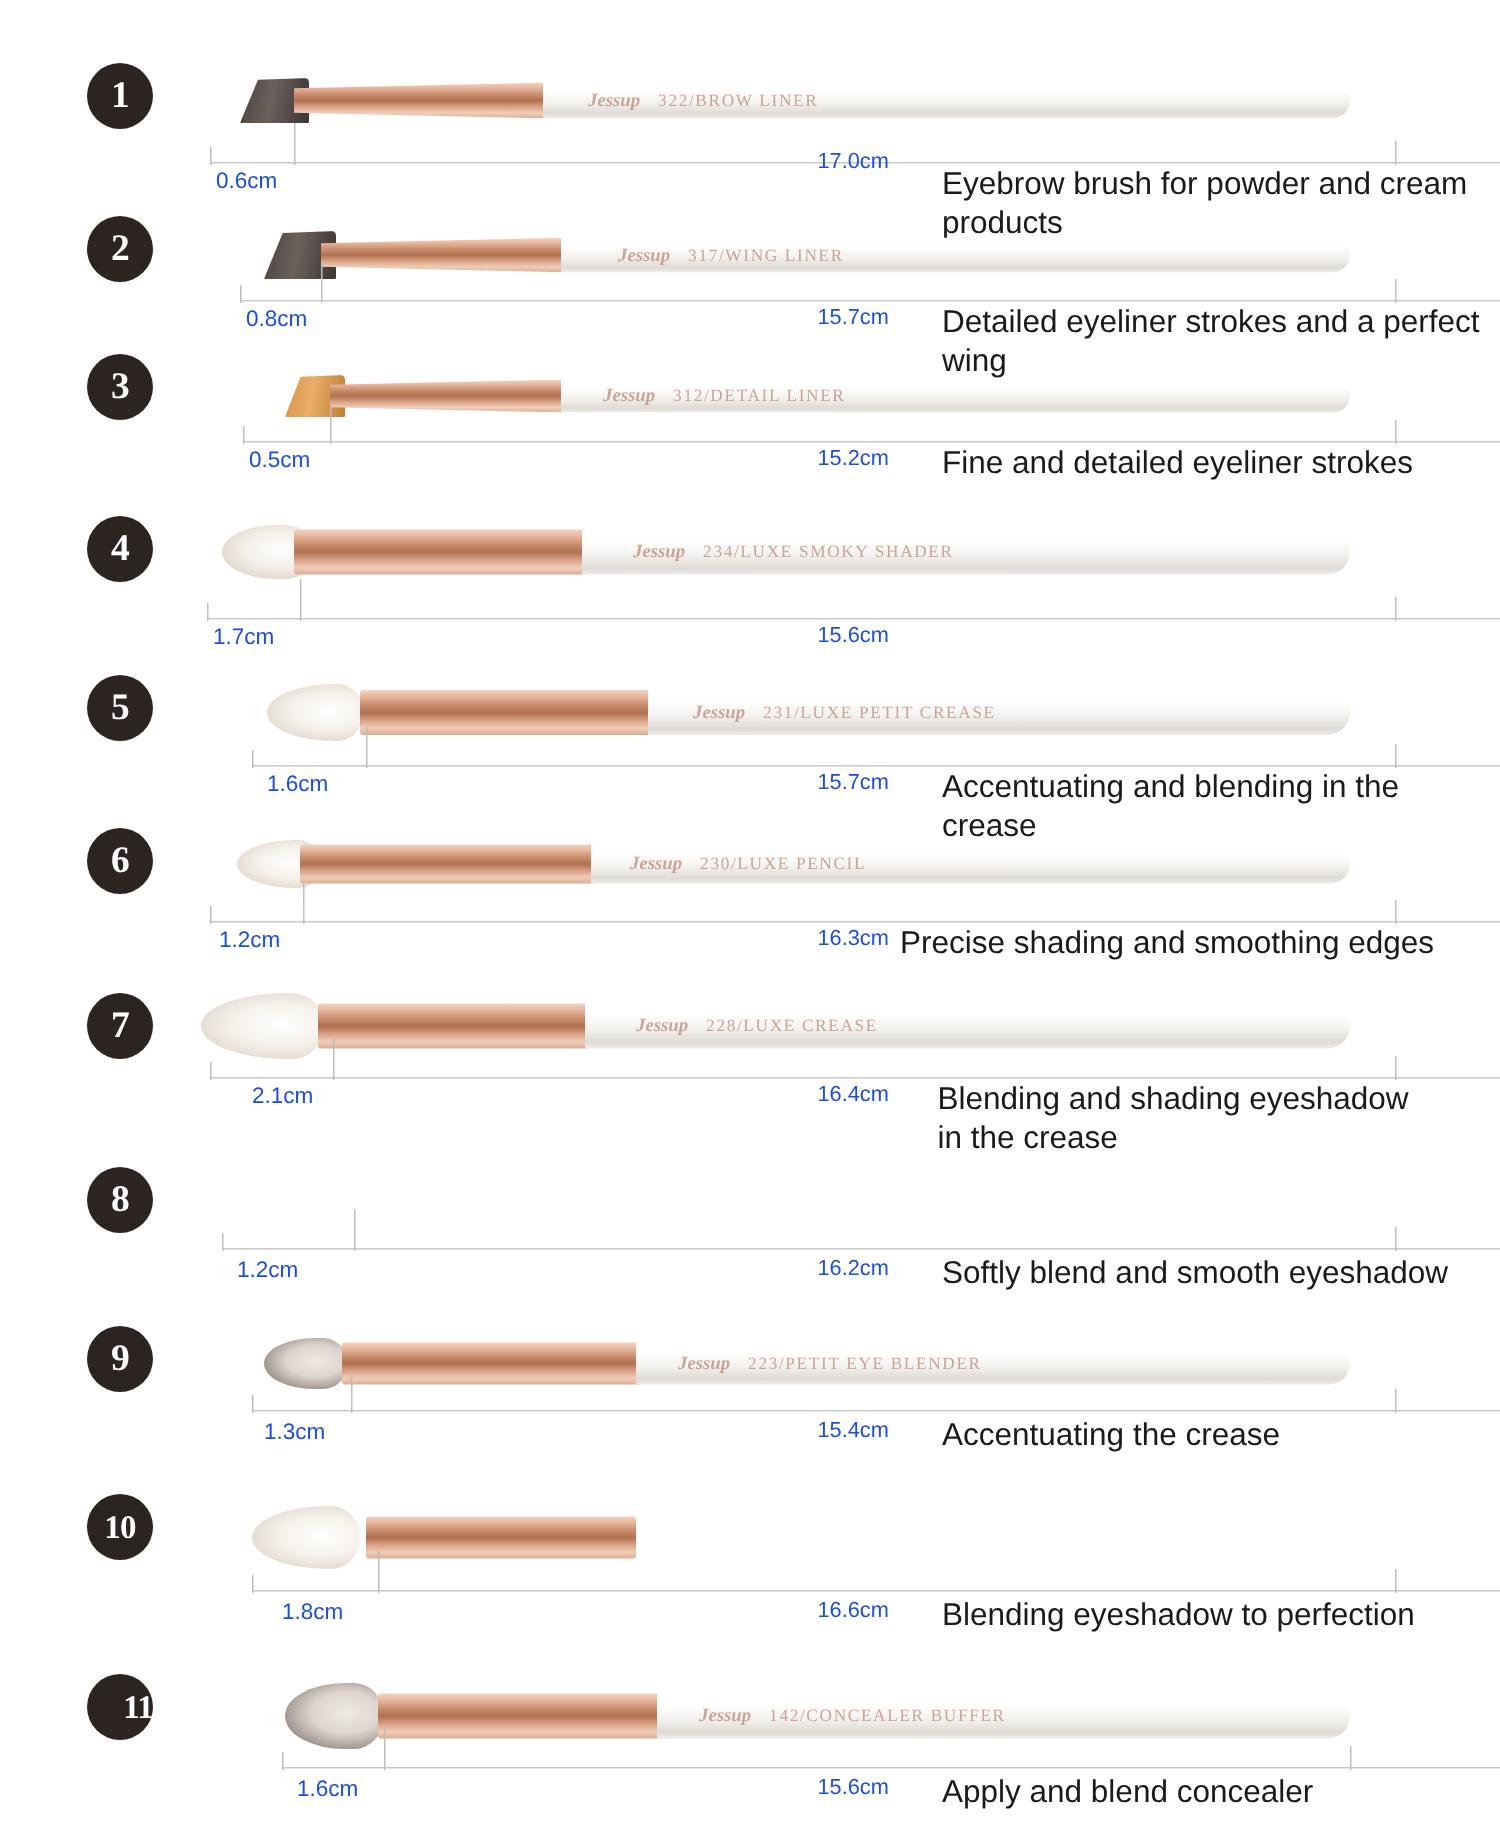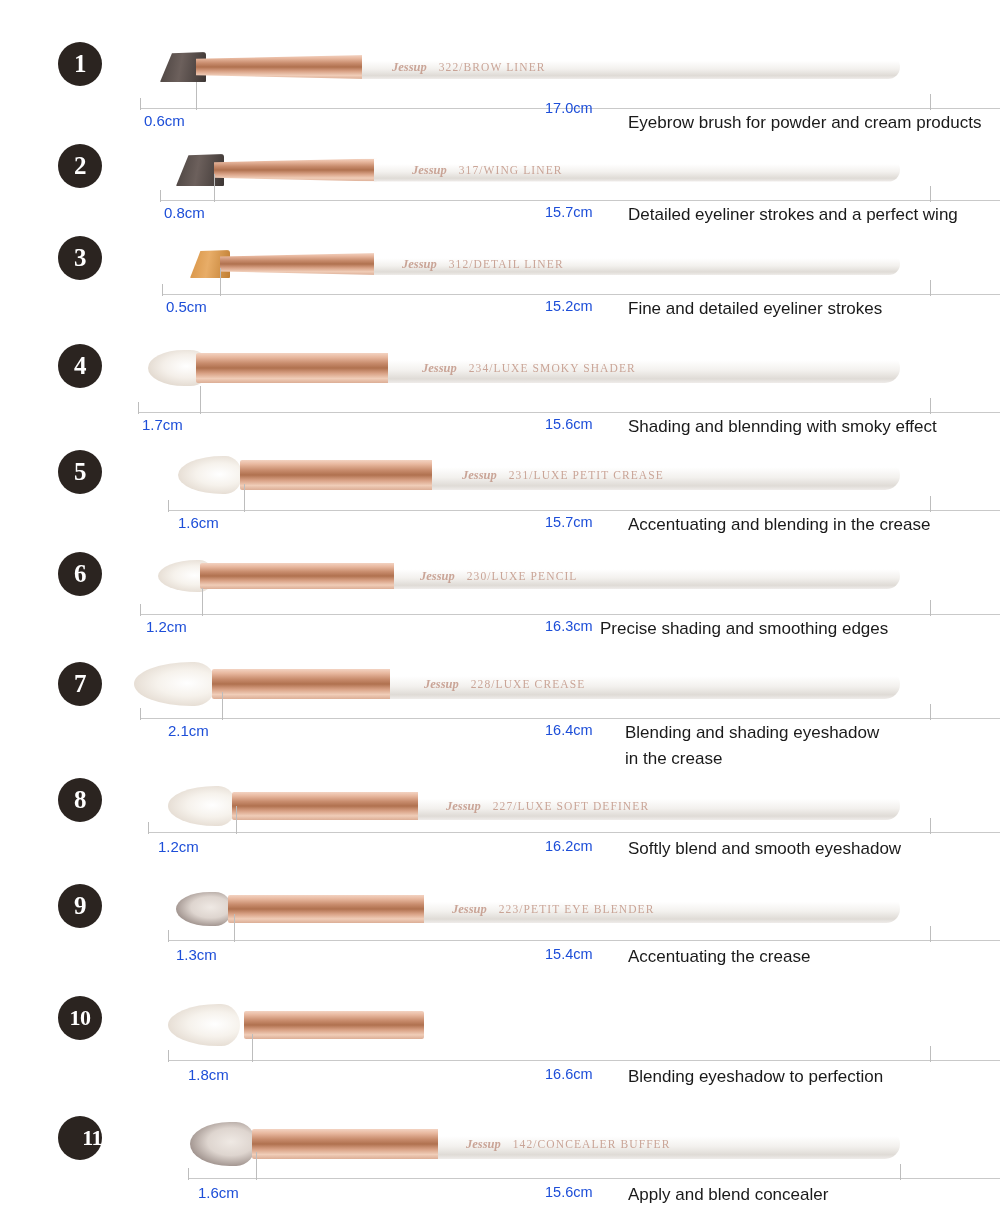--- a/index.html
+++ b/index.html
@@ -126,21 +126,21 @@
   .meas {
     position: absolute;
     font-size: 15px;
     color: #1d4ed8;
     white-space: nowrap;
     font-family: "Liberation Sans", sans-serif;
   }
   .meas.len { font-size: 14.5px; }
   .desc {
     position: absolute;
-    font-size: 17px;
+    font-size: 21px;
     color: #1a1a1a;
     white-space: pre-line;
     line-height: 26px;
     font-family: "Liberation Sans", sans-serif;
   }
 </style>
 </head>
 <body>
 
 <div id="page">
@@ -196,21 +196,20 @@
       <div class="handle" style="left: 240px; width: 512px; height: 30px;">
         <div class="handle-text" style="left: 34px;"><span class="brand">Jessup</span><span>234/LUXE SMOKY SHADER</span></div>
       </div>
     </div>
     <div class="rule-line" style="left: 138px; top: 412px; width: 862px;"></div>
     <div class="tick" style="left: 138px; top: 402px; height: 12px;"></div>
     <div class="tick" style="left: 200px; top: 386px; height: 28px;"></div>
     <div class="tick" style="left: 930px; top: 398px; height: 16px;"></div>
     <div class="meas" style="left: 142px; top: 416px;">1.7cm</div>
     <div class="meas len" style="left: 545px; top: 416px;">15.6cm</div>
-    <div class="desc" style="left: 628px; top: 414px;">Shading and blennding with smoky effect</div>
     <div class="badge" style="top: 450px;">5</div>
     <div class="brush" style="left: 178px; top: 456px; width: 722px; height: 38px;">
       <div class="head tapered" style="width: 64px; height: 38px;"></div>
       <div class="ferrule" style="left: 62px; width: 196px; height: 30px;"></div>
       <div class="handle" style="left: 254px; width: 468px; height: 30px;">
         <div class="handle-text" style="left: 30px;"><span class="brand">Jessup</span><span>231/LUXE PETIT CREASE</span></div>
       </div>
     </div>
     <div class="rule-line" style="left: 168px; top: 510px; width: 832px;"></div>
     <div class="tick" style="left: 168px; top: 500px; height: 12px;"></div>
@@ -244,27 +243,20 @@
     </div>
     <div class="rule-line" style="left: 140px; top: 718px; width: 860px;"></div>
     <div class="tick" style="left: 140px; top: 708px; height: 12px;"></div>
     <div class="tick" style="left: 222px; top: 692px; height: 28px;"></div>
     <div class="tick" style="left: 930px; top: 704px; height: 16px;"></div>
     <div class="meas" style="left: 168px; top: 722px;">2.1cm</div>
     <div class="meas len" style="left: 545px; top: 722px;">16.4cm</div>
     <div class="desc" style="left: 625px; top: 720px;">Blending and shading eyeshadow
 in the crease</div>
     <div class="badge" style="top: 778px;">8</div>
-    <div class="brush" style="left: 168px; top: 786px; width: 732px; height: 40px;">
-      <div class="head tapered" style="width: 68px; height: 40px;"></div>
-      <div class="ferrule" style="left: 64px; width: 190px; height: 28px;"></div>
-      <div class="handle" style="left: 250px; width: 482px; height: 28px;">
-        <div class="handle-text" style="left: 28px;"><span class="brand">Jessup</span><span>227/LUXE SOFT DEFINER</span></div>
-      </div>
-    </div>
     <div class="rule-line" style="left: 148px; top: 832px; width: 852px;"></div>
     <div class="tick" style="left: 148px; top: 822px; height: 12px;"></div>
     <div class="tick" style="left: 236px; top: 806px; height: 28px;"></div>
     <div class="tick" style="left: 930px; top: 818px; height: 16px;"></div>
     <div class="meas" style="left: 158px; top: 838px;">1.2cm</div>
     <div class="meas len" style="left: 545px; top: 838px;">16.2cm</div>
     <div class="desc" style="left: 628px; top: 836px;">Softly blend and smooth eyeshadow</div>
     <div class="badge" style="top: 884px;">9</div>
     <div class="brush" style="left: 176px; top: 892px; width: 724px; height: 34px;">
       <div class="head duo" style="width: 56px; height: 34px;"></div>

